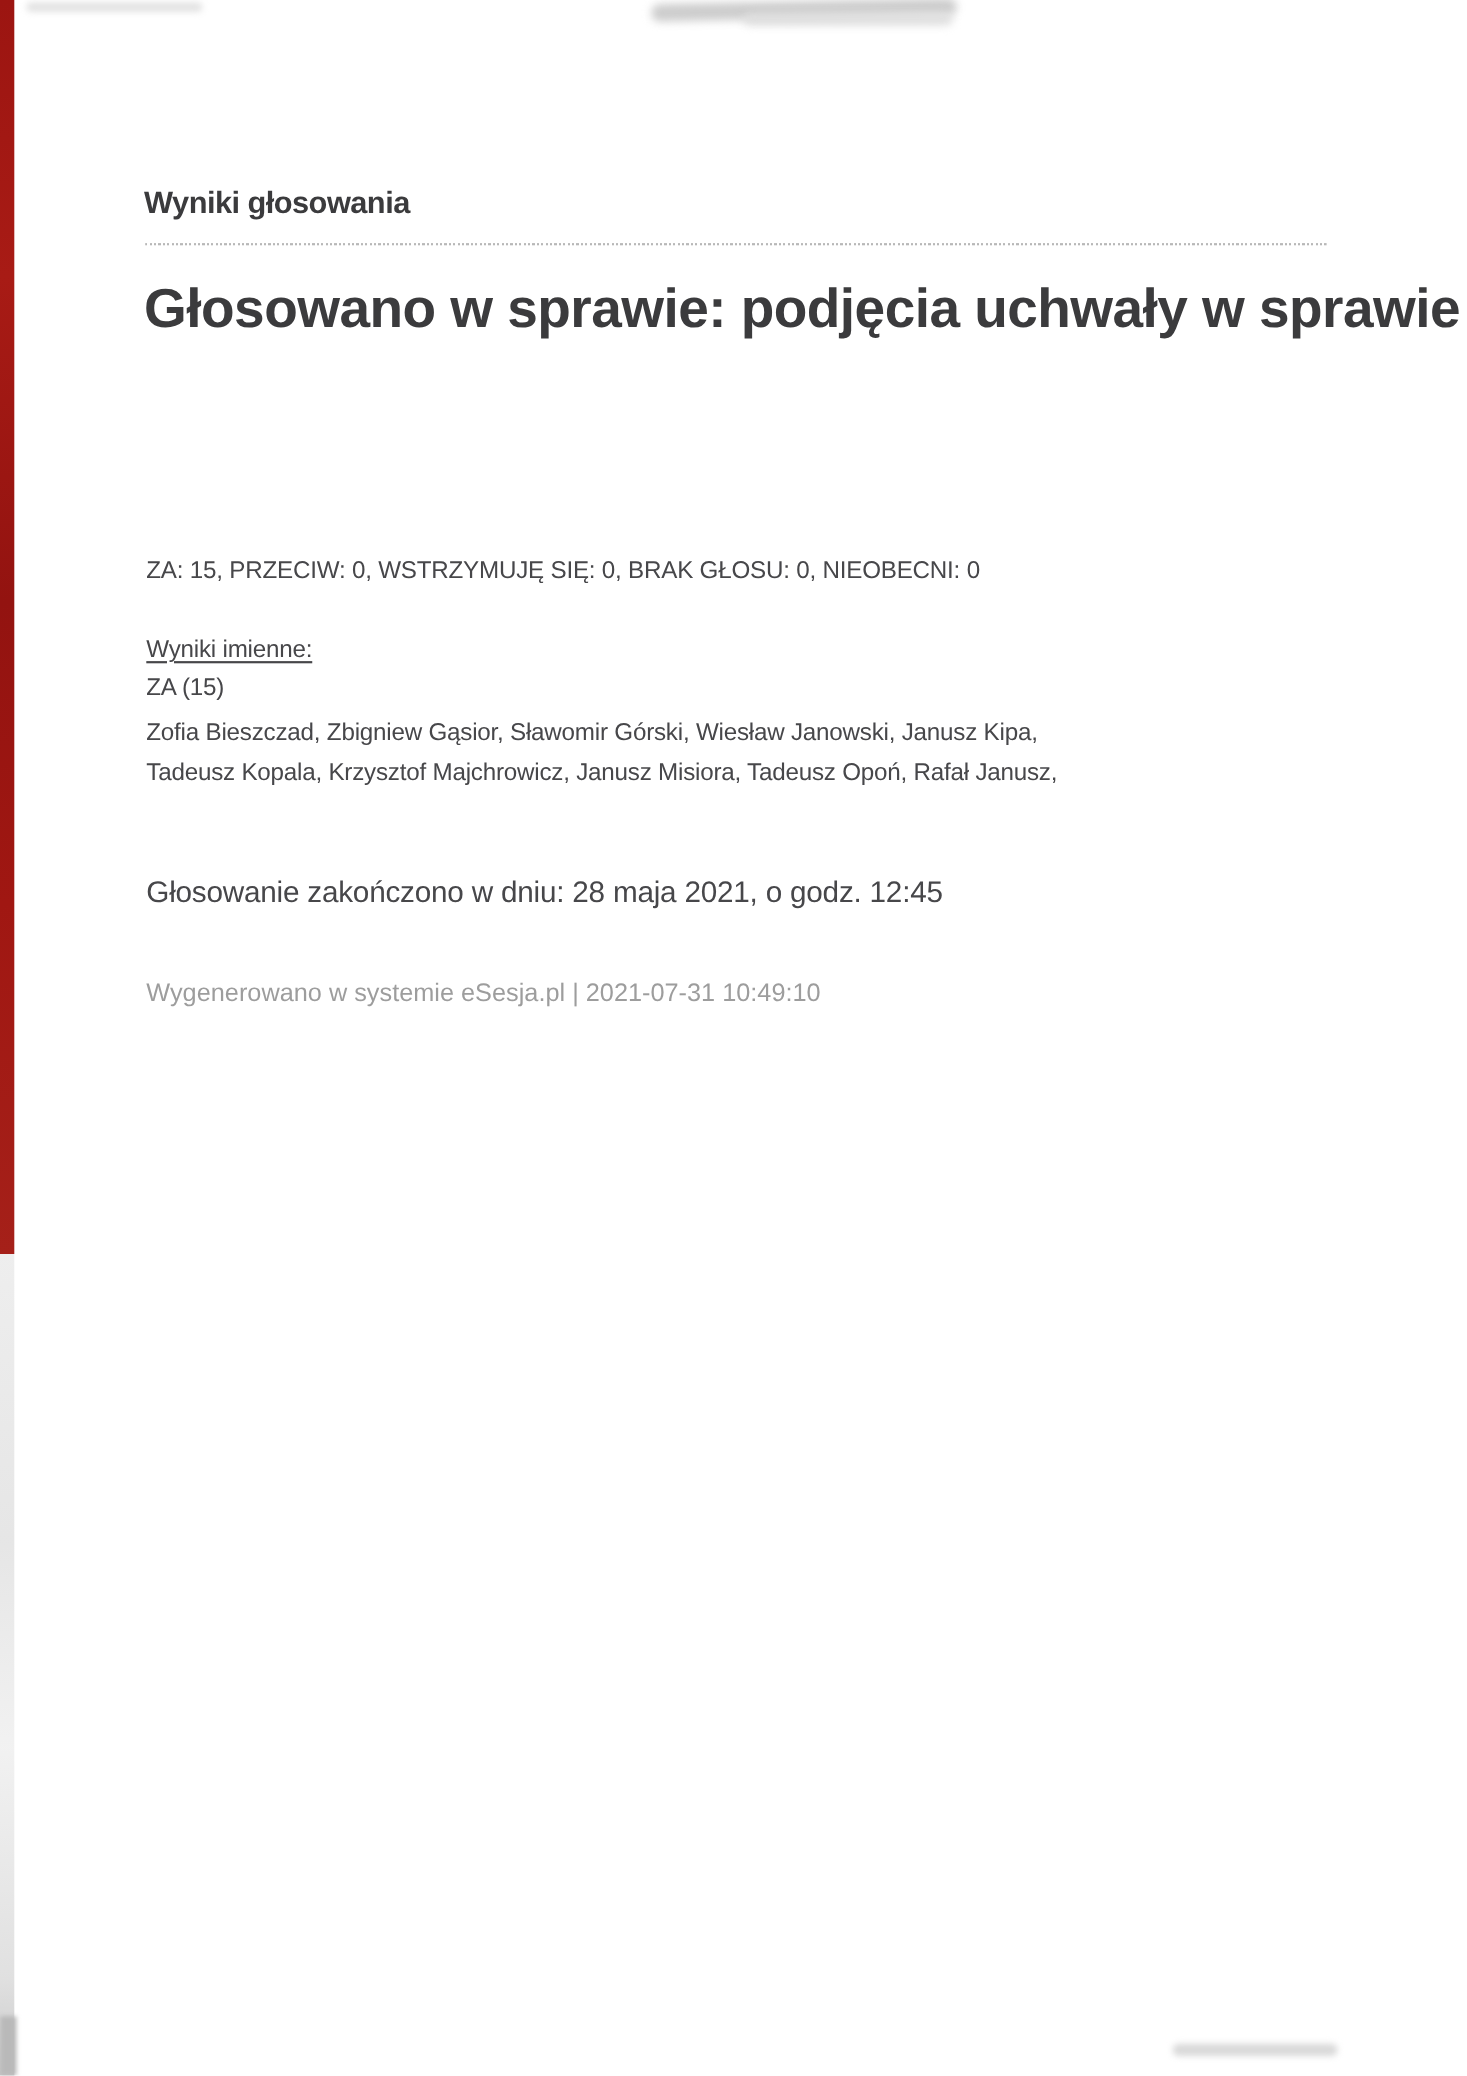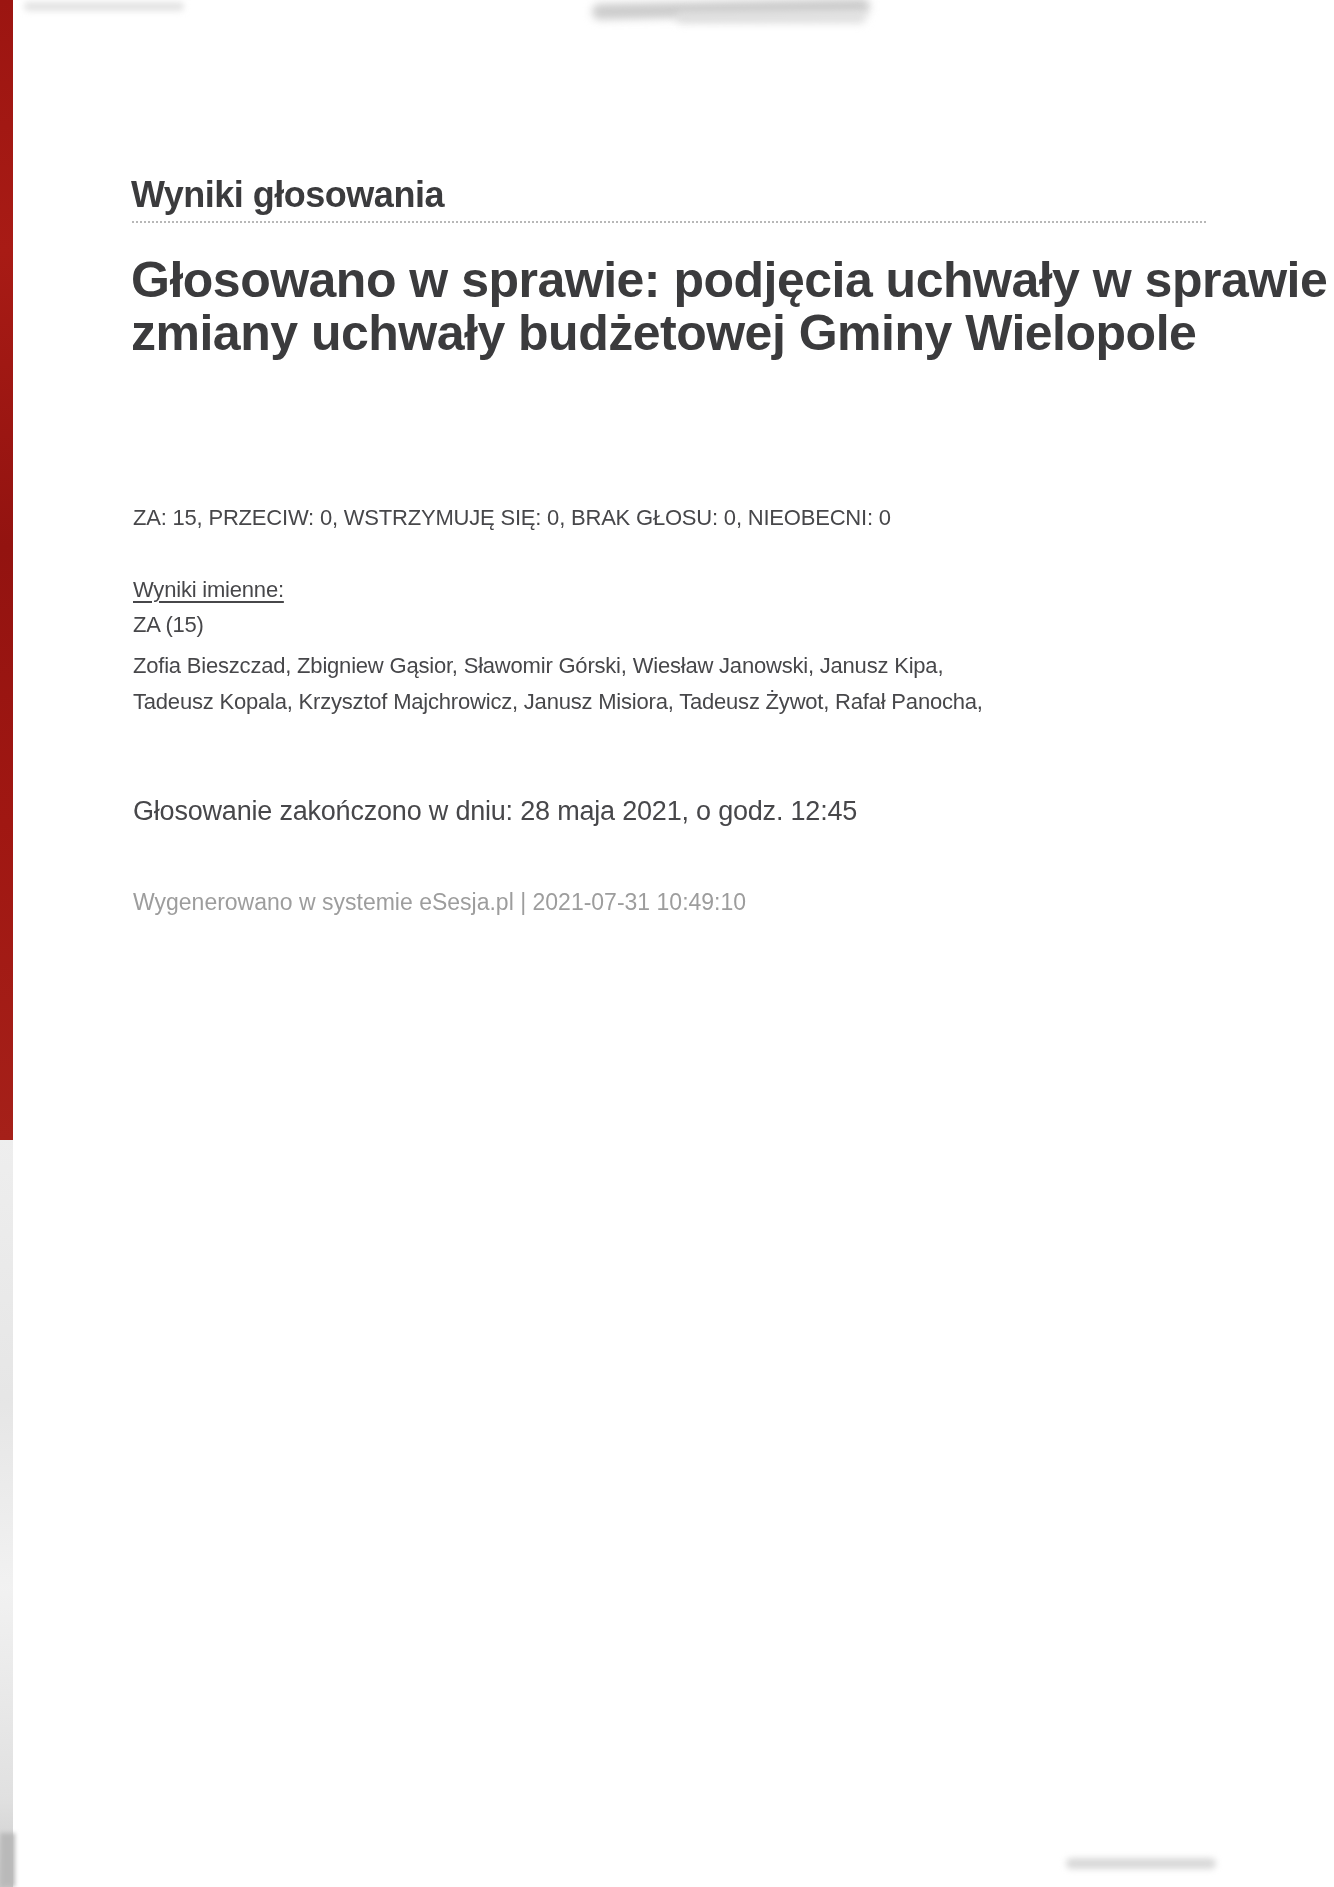--- a/index.html
+++ b/index.html
@@ -16,21 +16,21 @@
     overflow: hidden;
     font-family: "Liberation Sans", "DejaVu Sans", sans-serif;
     color: #3b3b3d;
   }
 
   
   .doc-title {
     position: absolute;
     left: 131px;
     top: 150px;
-    font-size: 36px;
+    font-size: 28px;
     font-weight: 700;
     letter-spacing: -0.5px;
     color: #3b3b3d;
     white-space: nowrap;
   }
   .separator {
     position: absolute;
     left: 132px;
     top: 221px;
     width: 1074px;
@@ -119,31 +119,30 @@
   <div class="smudge smudge-top-sub"></div>
   <div class="smudge smudge-top-left"></div>
   <div class="smudge smudge-bottom-right"></div>
 
   <h1 class="doc-title">Wyniki głosowania</h1>
 
   <div class="separator"></div>
 
   <div class="subject-heading">
     <div>Głosowano w sprawie: podjęcia uchwały w sprawie</div>
-    <div>zmiany uchwały budżetowej Gminy Wielopole</div>
   </div>
 
   <div class="body-text vote-summary">ZA: 15, PRZECIW: 0, WSTRZYMUJĘ SIĘ: 0, BRAK GŁOSU: 0, NIEOBECNI: 0</div>
 
   <div class="body-text named-heading">Wyniki imienne:</div>
 
   <div class="body-text za-label">ZA (15)</div>
 
   <div class="body-text names-block">
     <div>Zofia Bieszczad, Zbigniew Gąsior, Sławomir Górski, Wiesław Janowski, Janusz Kipa,</div>
-    <div>Tadeusz Kopala, Krzysztof Majchrowicz, Janusz Misiora, Tadeusz Żywot, Rafał Panocha,</div>
+    <div>Tadeusz Kopala, Krzysztof Majchrowicz, Janusz Misiora, Tadeusz Opoń, Rafał Janusz,</div>
   </div>
 
   <div class="body-text closing-line">Głosowanie zakończono w dniu: 28 maja 2021, o godz. 12:45</div>
 
   <div class="body-text generated-line">Wygenerowano w systemie eSesja.pl | 2021-07-31 10:49:10</div>
 
 </div>
 
 </body></html>

